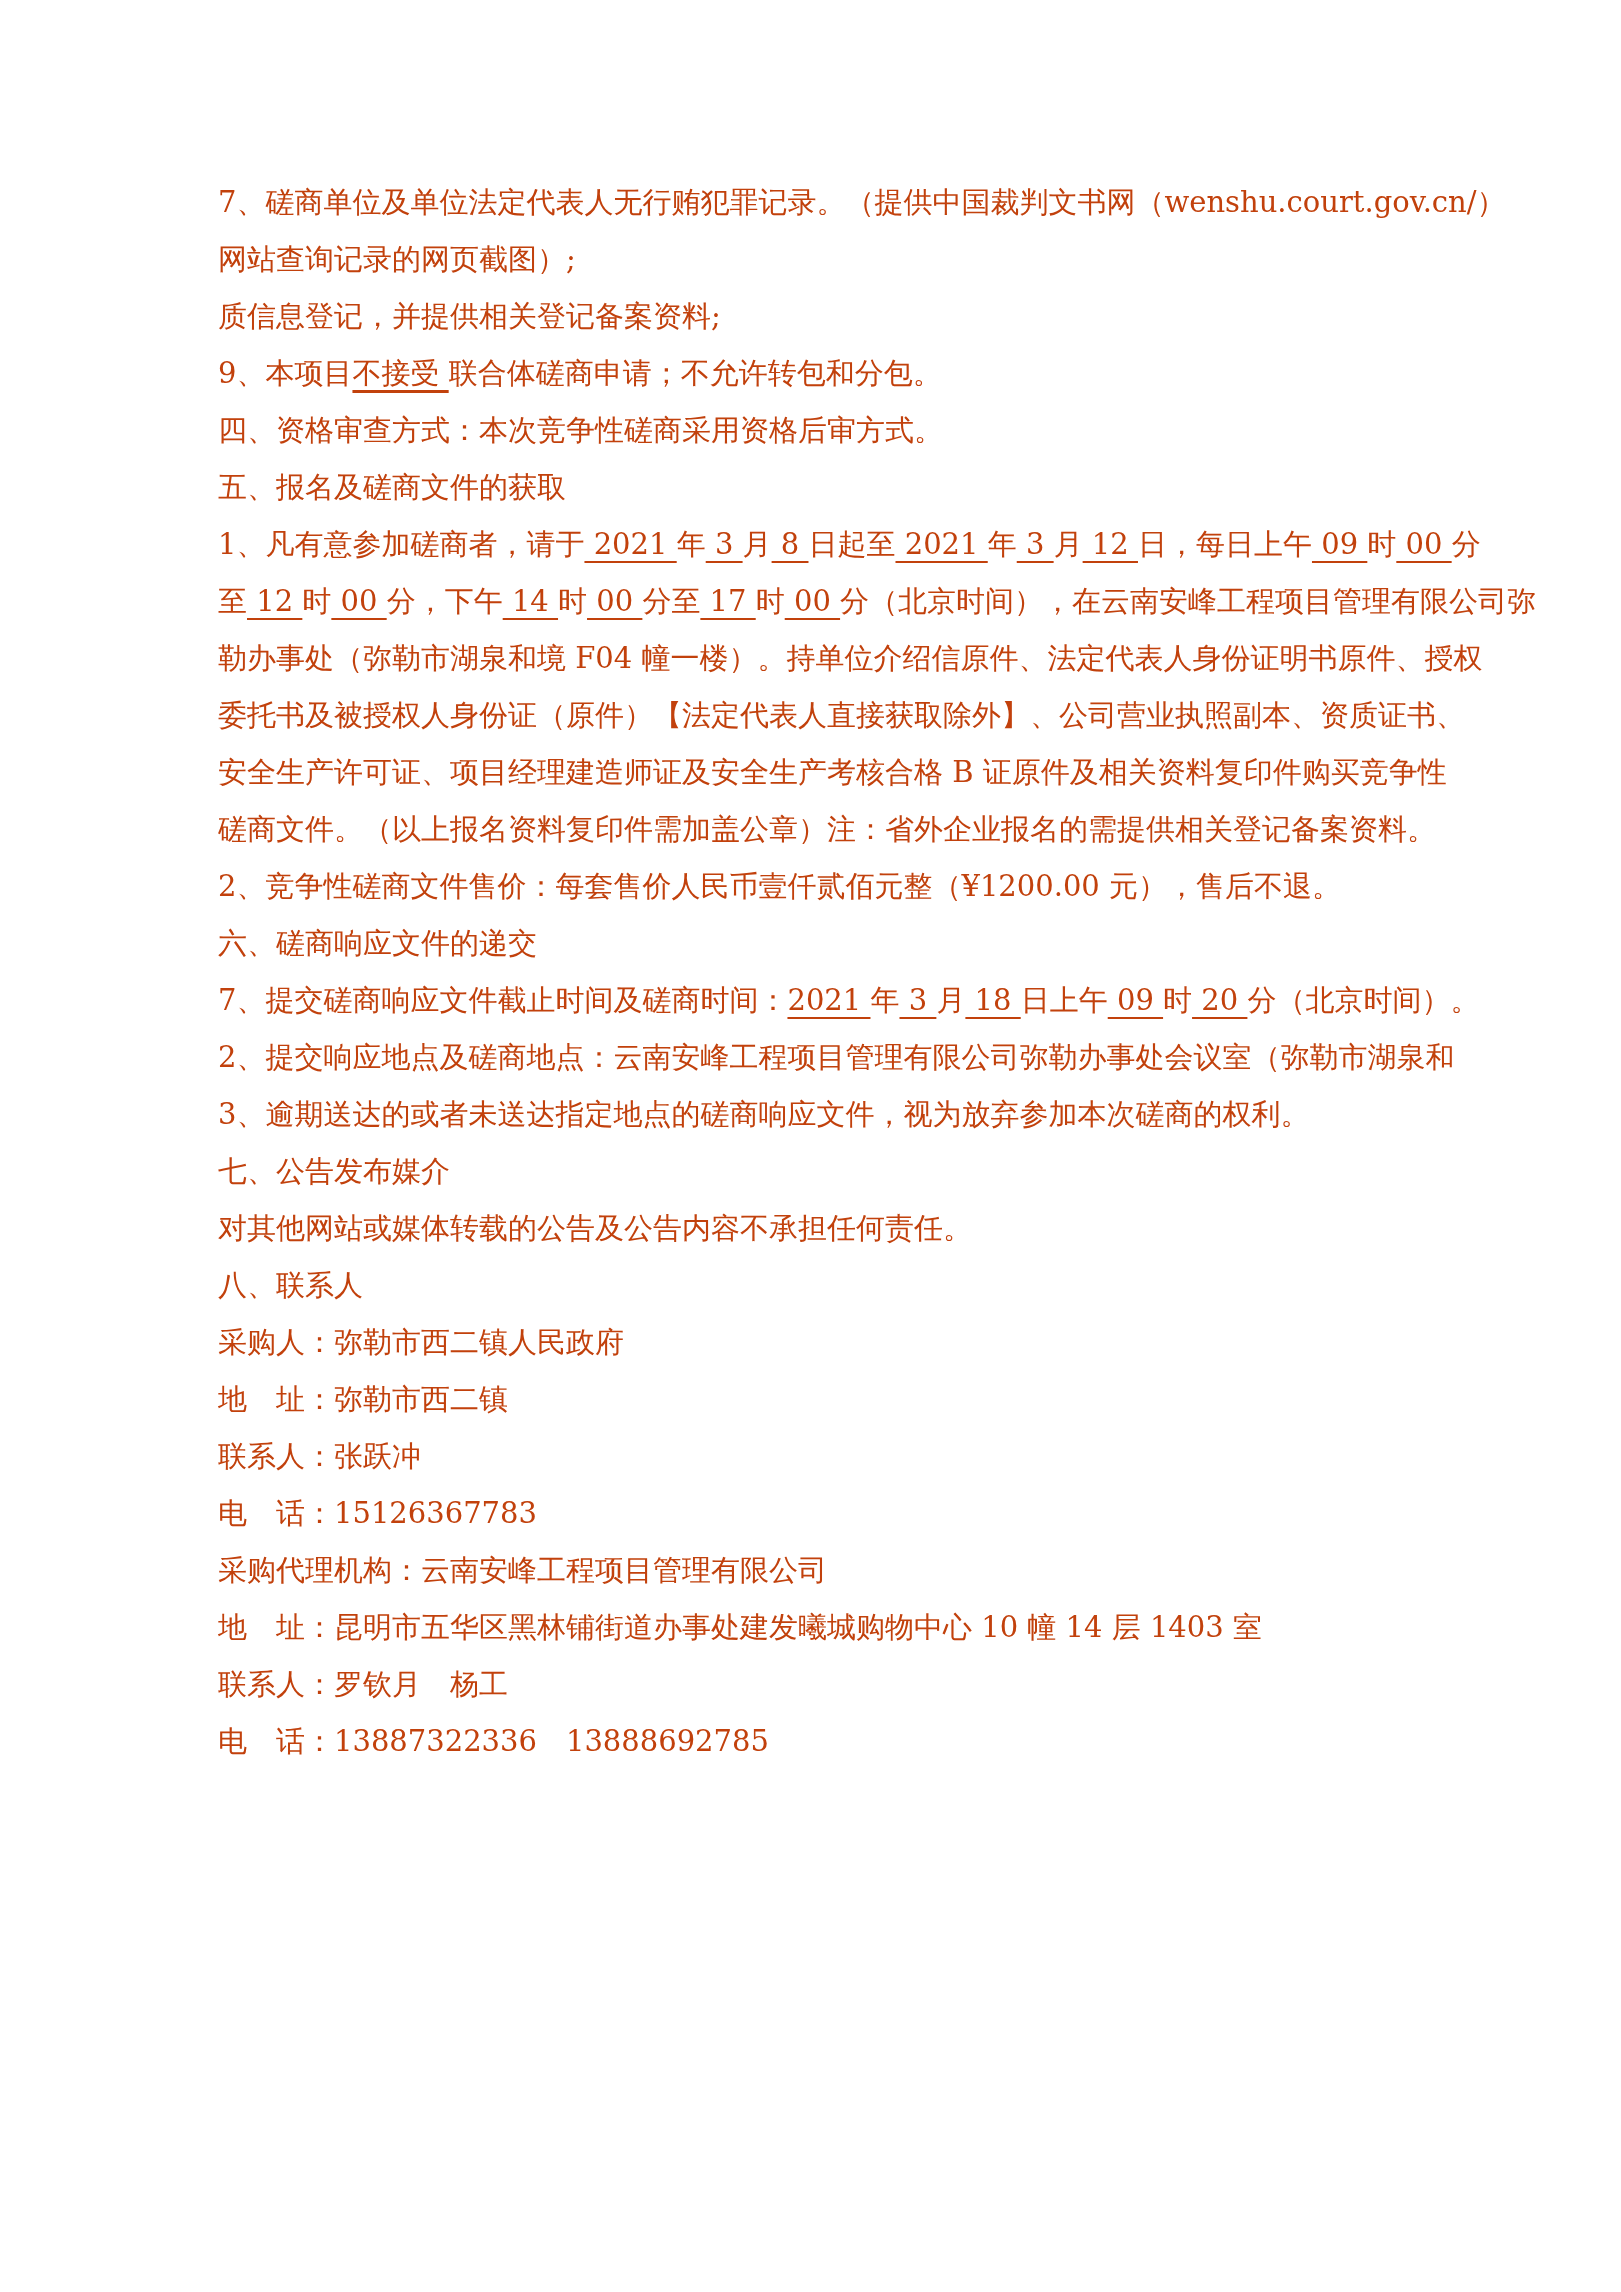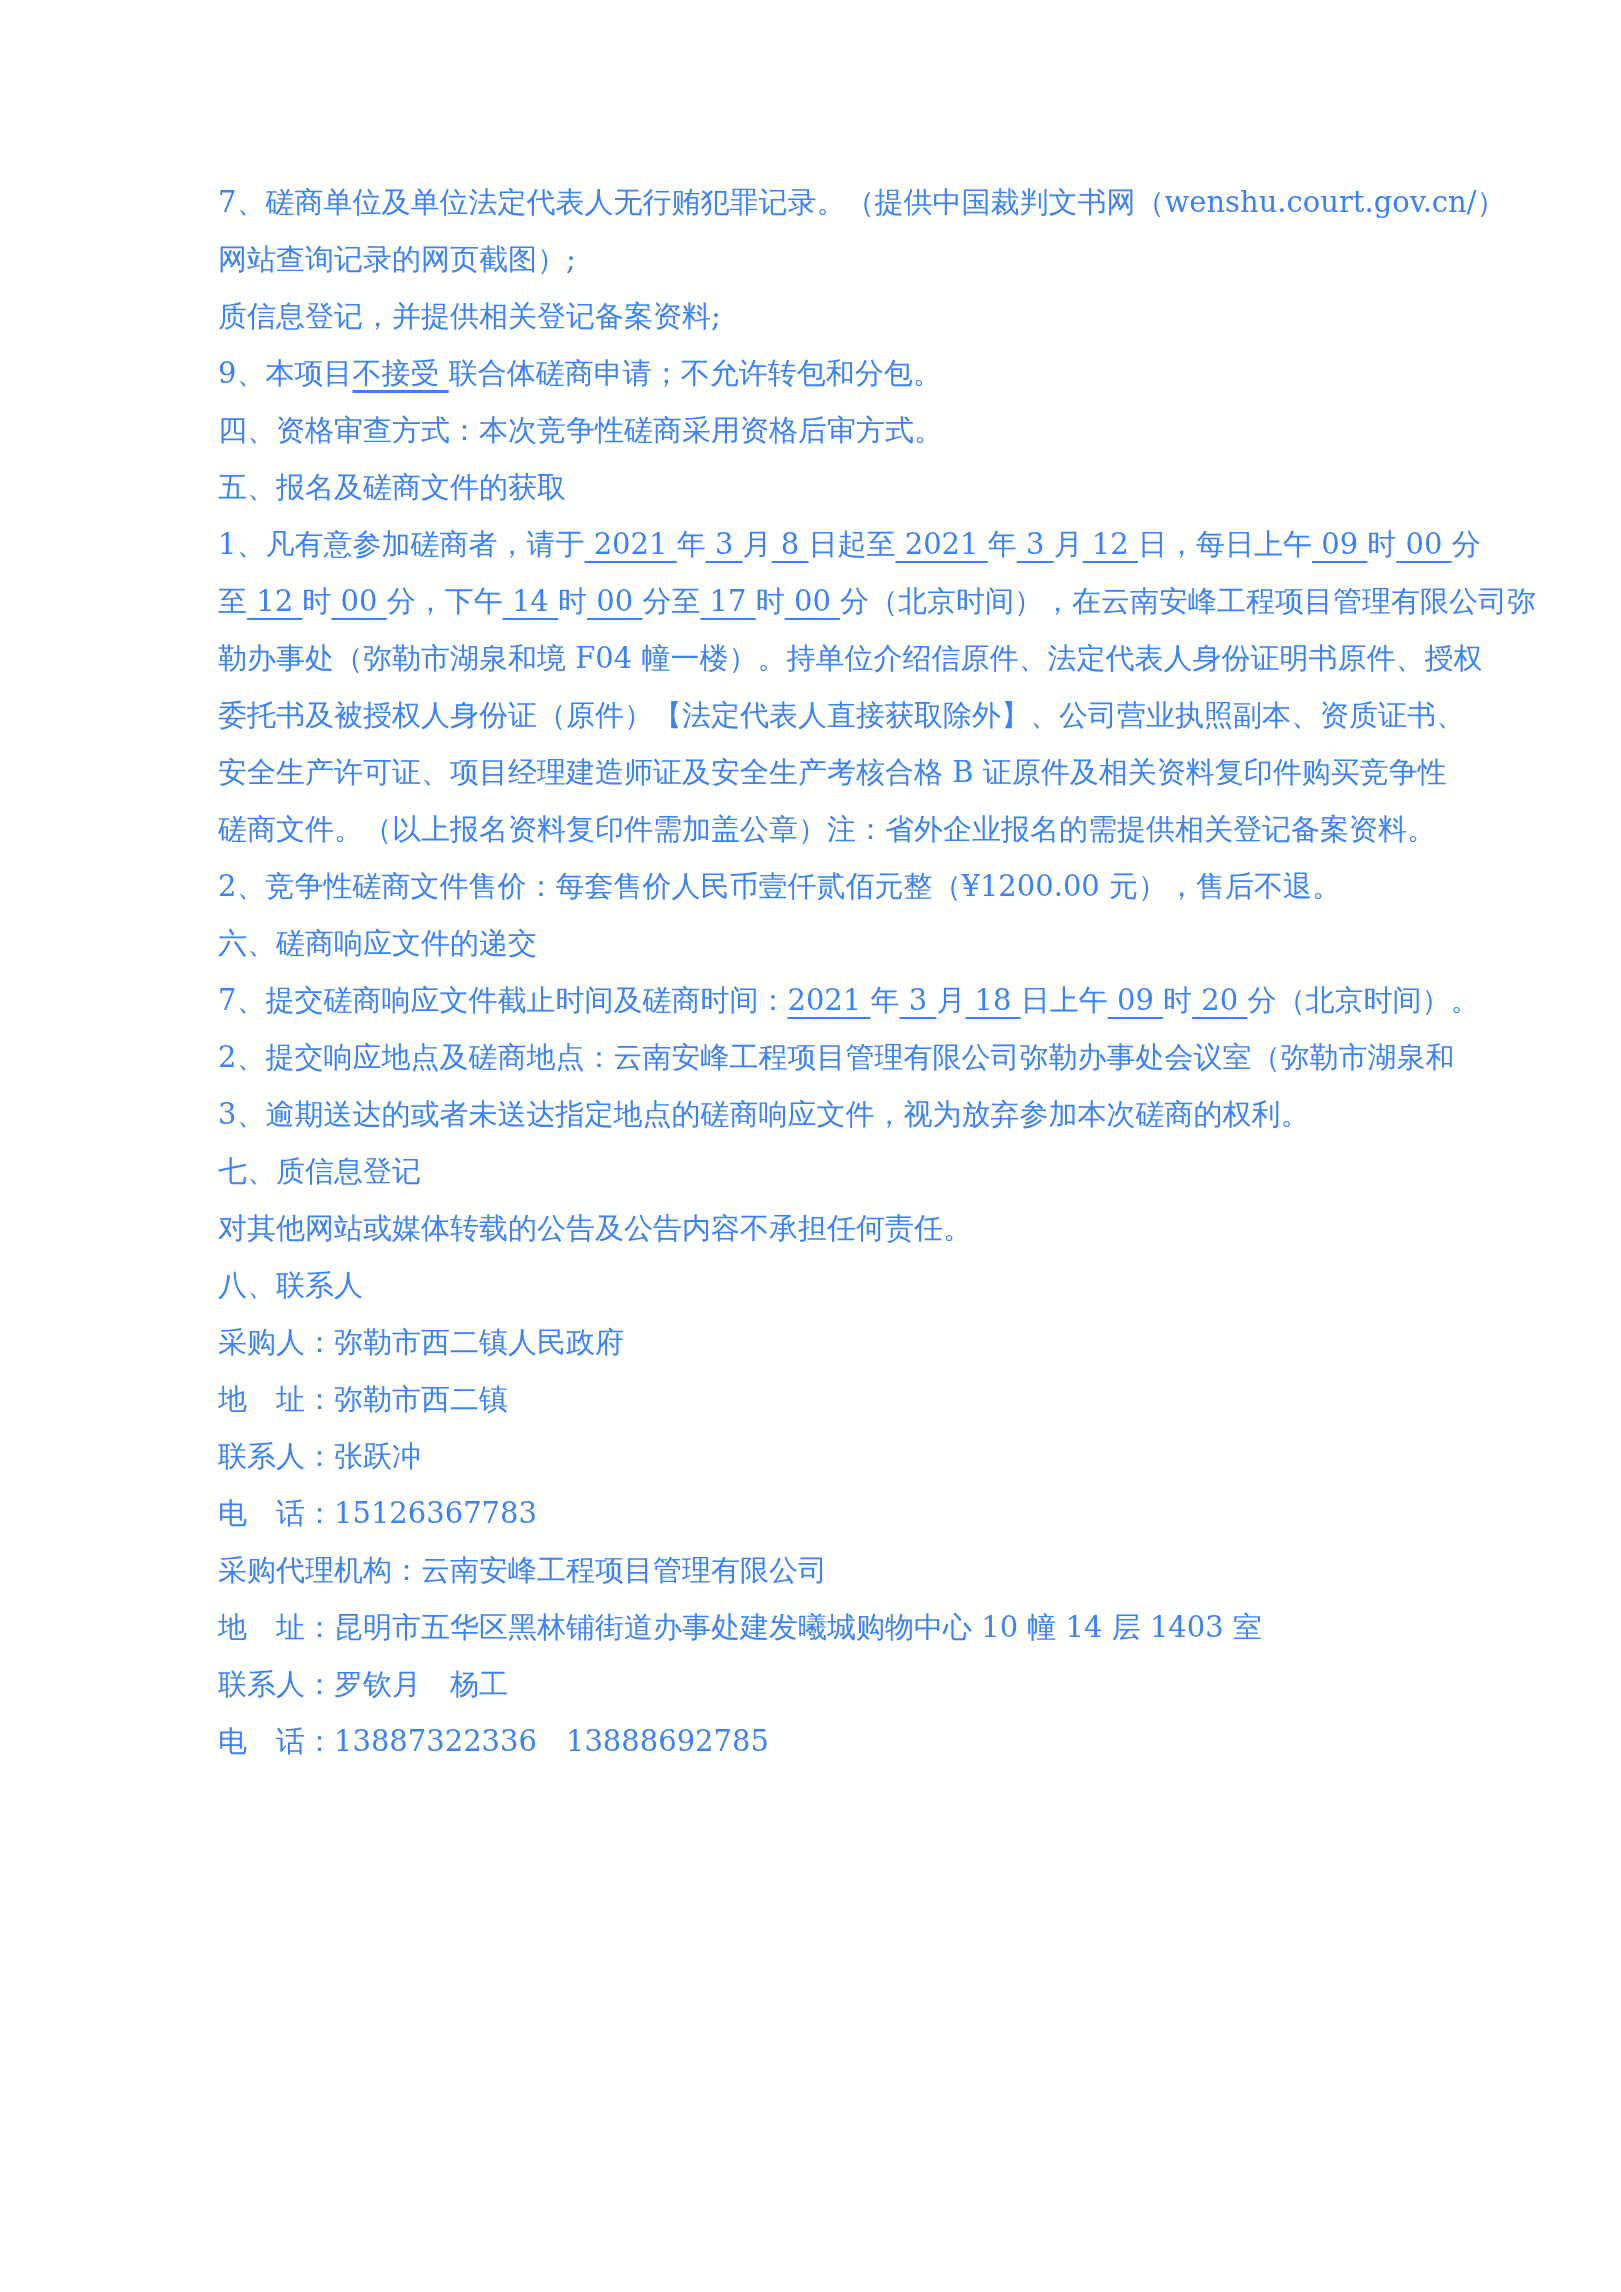--- a/index.html
+++ b/index.html
@@ -20,21 +20,21 @@
     position: absolute;
     left: 218px;
     top: 174px;
     width: 1208px;
   }
   .line {
     height: 57px;
     line-height: 57px;
     font-size: 29px;
     white-space: nowrap;
-    color: #3b82f6;
+    color: #c2410c;
   }
   .line.indent {
     padding-left: 61px;
   }
   .b {
     font-weight: normal;
   }
   .u {
     text-decoration: underline;
     text-decoration-thickness: 2px;
@@ -59,21 +59,21 @@
       <div class="line"><span>至</span><span class="u"> 12 </span><span>时</span><span class="u"> 00 </span><span>分，下午</span><span class="u"> 14 </span><span>时</span><span class="u"> 00 </span><span>分至</span><span class="u"> 17 </span><span>时</span><span class="u"> 00 </span><span>分（北京时间），在云南安峰工程项目管理有限公司弥</span></div>
       <div class="line"><span>勒办事处（弥勒市湖泉和境 F04 幢一楼）。持单位介绍信原件、法定代表人身份证明书原件、授权</span></div>
       <div class="line"><span>委托书及被授权人身份证（原件）</span><span class="b">【法定代表人直接获取除外】</span><span>、公司营业执照副本、资质证书、</span></div>
       <div class="line"><span>安全生产许可证、项目经理建造师证及安全生产考核合格 B 证原件及相关资料复印件购买竞争性</span></div>
       <div class="line"><span>磋商文件。（以上报名资料复印件需加盖公章）注：省外企业报名的需提供相关登记备案资料。</span></div>
       <div class="line"><span>2、竞争性磋商文件售价：每套售价人民币壹仟贰佰元整（¥1200.00 元），售后不退。</span></div>
       <div class="line"><span class="b">六、磋商响应文件的递交</span></div>
       <div class="line"><span>7、提交磋商响应文件截止时间及磋商时间：</span><span class="u">2021 </span><span>年</span><span class="u"> 3 </span><span>月</span><span class="u"> 18 </span><span>日上午</span><span class="u"> 09 </span><span>时</span><span class="u"> 20 </span><span>分（北京时间）。</span></div>
       <div class="line"><span>2、提交响应地点及磋商地点：云南安峰工程项目管理有限公司弥勒办事处会议室（弥勒市湖泉和</span></div>
       <div class="line"><span>3、逾期送达的或者未送达指定地点的磋商响应文件，视为放弃参加本次磋商的权利。</span></div>
-      <div class="line"><span class="b">七、质信息登记</span></div>
+      <div class="line"><span class="b">七、公告发布媒介</span></div>
       <div class="line"><span>对其他网站或媒体转载的公告及公告内容不承担任何责任。</span></div>
       <div class="line"><span class="b">八、联系人</span></div>
       <div class="line"><span>采购人：弥勒市西二镇人民政府</span></div>
       <div class="line"><span>地　址：弥勒市西二镇</span></div>
       <div class="line"><span>联系人：张跃冲</span></div>
       <div class="line"><span>电　话：15126367783</span></div>
       <div class="line"><span>采购代理机构：云南安峰工程项目管理有限公司</span></div>
       <div class="line"><span>地　址：昆明市五华区黑林铺街道办事处建发曦城购物中心 10 幢 14 层 1403 室</span></div>
       <div class="line"><span>联系人：罗钦月　杨工</span></div>
       <div class="line"><span>电　话：13887322336　13888692785</span></div>

